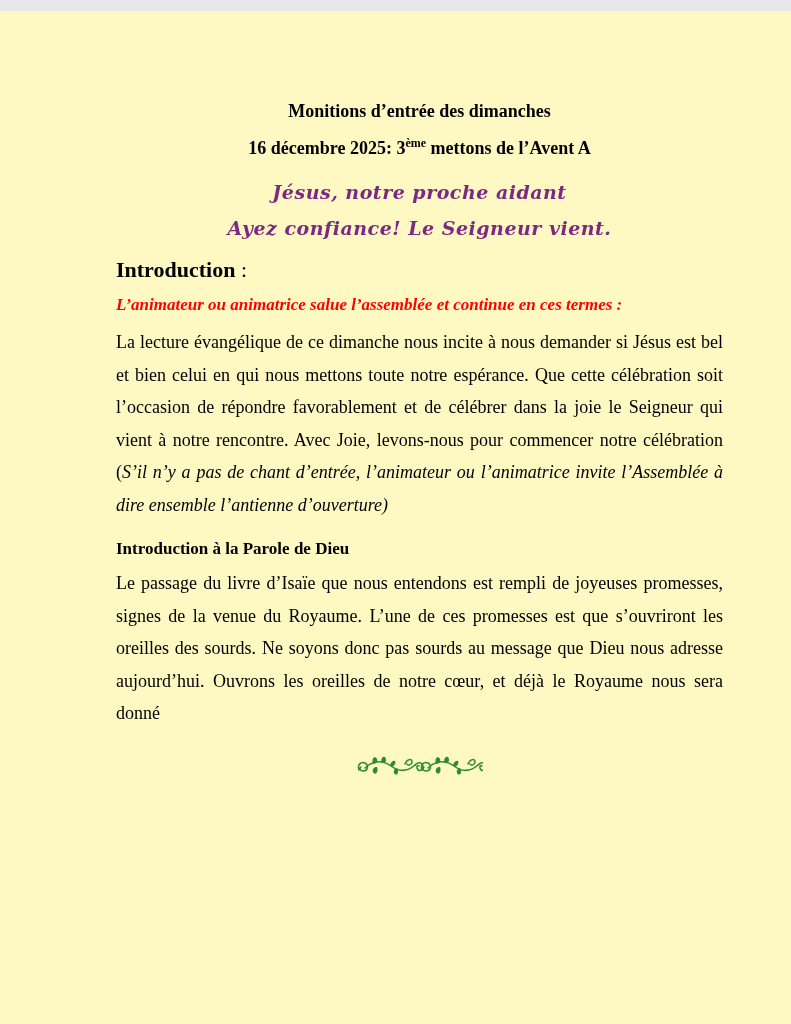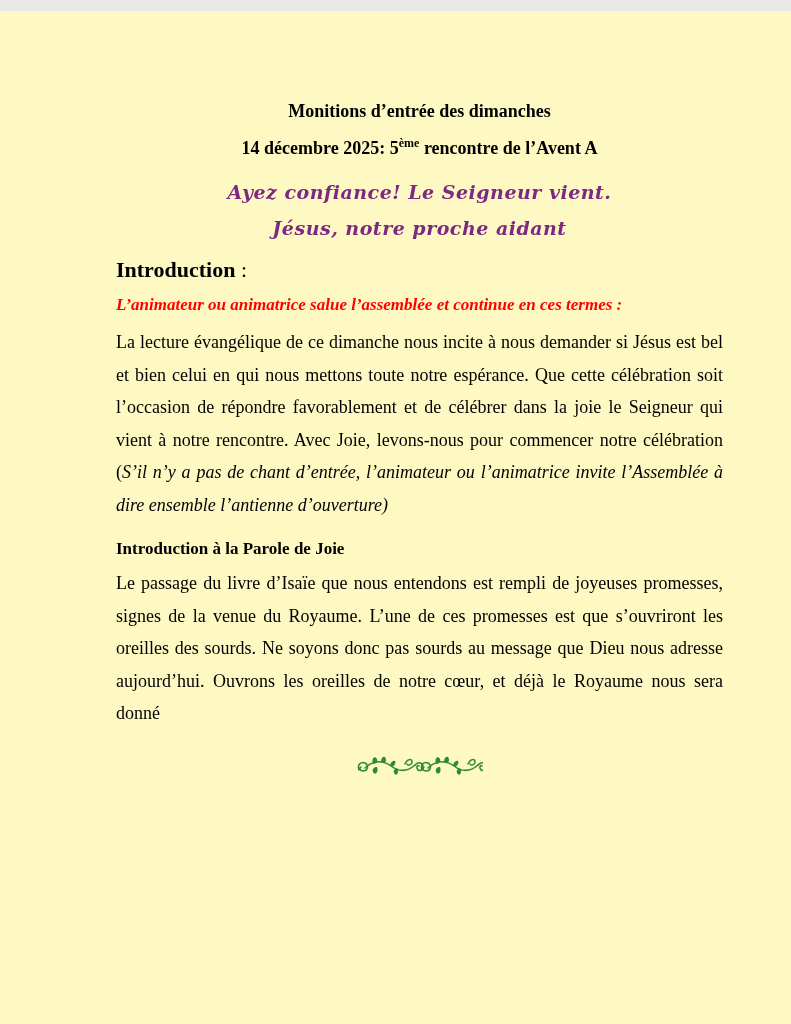--- a/index.html
+++ b/index.html
@@ -72,34 +72,34 @@
   }
   .ornament-wrap svg { display: inline-block; vertical-align: middle; }
 </style>
 </head>
 <body>
 
 <div class="page">
 
   <div class="title-line">Monitions d’entrée des dimanches</div>
 
-  <div class="title-line"><span>14 décembre 2025: 5</span><sup>ème</sup><span> rencontre de l’Avent A</span></div>
+  <div class="title-line"><span>16 décembre 2025: 3</span><sup>ème</sup><span> mettons de l’Avent A</span></div>
 
   <div class="theme-block">
+    <div class="theme-line">Jésus, notre proche aidant</div>
     <div class="theme-line">Ayez confiance! Le Seigneur vient.</div>
-    <div class="theme-line">Jésus, notre proche aidant</div>
   </div>
 
   <div class="section-heading"><span class="hw">Introduction</span><span> :</span></div>
 
   <div class="rubric">L’animateur ou animatrice salue l’assemblée et continue en ces termes :</div>
 
   <p class="body-para"><span>La lecture évangélique de ce dimanche nous incite à nous demander si Jésus est bel et bien celui en qui nous mettons toute notre espérance. Que cette célébration soit l’occasion de répondre favorablement et de célébrer dans la joie le Seigneur qui vient à notre rencontre. Avec Joie, levons-nous pour commencer notre célébration (</span><span class="it">S’il n’y a pas de chant d’entrée, l’animateur ou l’animatrice invite l’Assemblée à dire ensemble l’antienne d’ouverture)</span></p>
 
-  <div class="sub-heading">Introduction à la Parole de Joie</div>
+  <div class="sub-heading">Introduction à la Parole de Dieu</div>
 
   <p class="body-para para2">Le passage du livre d’Isaïe que nous entendons est rempli de joyeuses promesses, signes de la venue du Royaume. L’une de ces promesses est que s’ouvriront les oreilles des sourds. Ne soyons donc pas sourds au message que Dieu nous adresse aujourd’hui. Ouvrons les oreilles de notre cœur, et déjà le Royaume nous sera donné</p>
 
   <div class="ornament-wrap">
     <svg width="126" height="30" viewBox="0 0 126 30" aria-hidden="true">
       <defs>
         <g id="motif" stroke="#2e8b2e" fill="none" stroke-width="1.5" stroke-linecap="round">
 
           <path d="M2,18 C0,13 4,9 8,11 C12,13 11,19 6,19 C3,19 2,16 4,15"></path>
 

